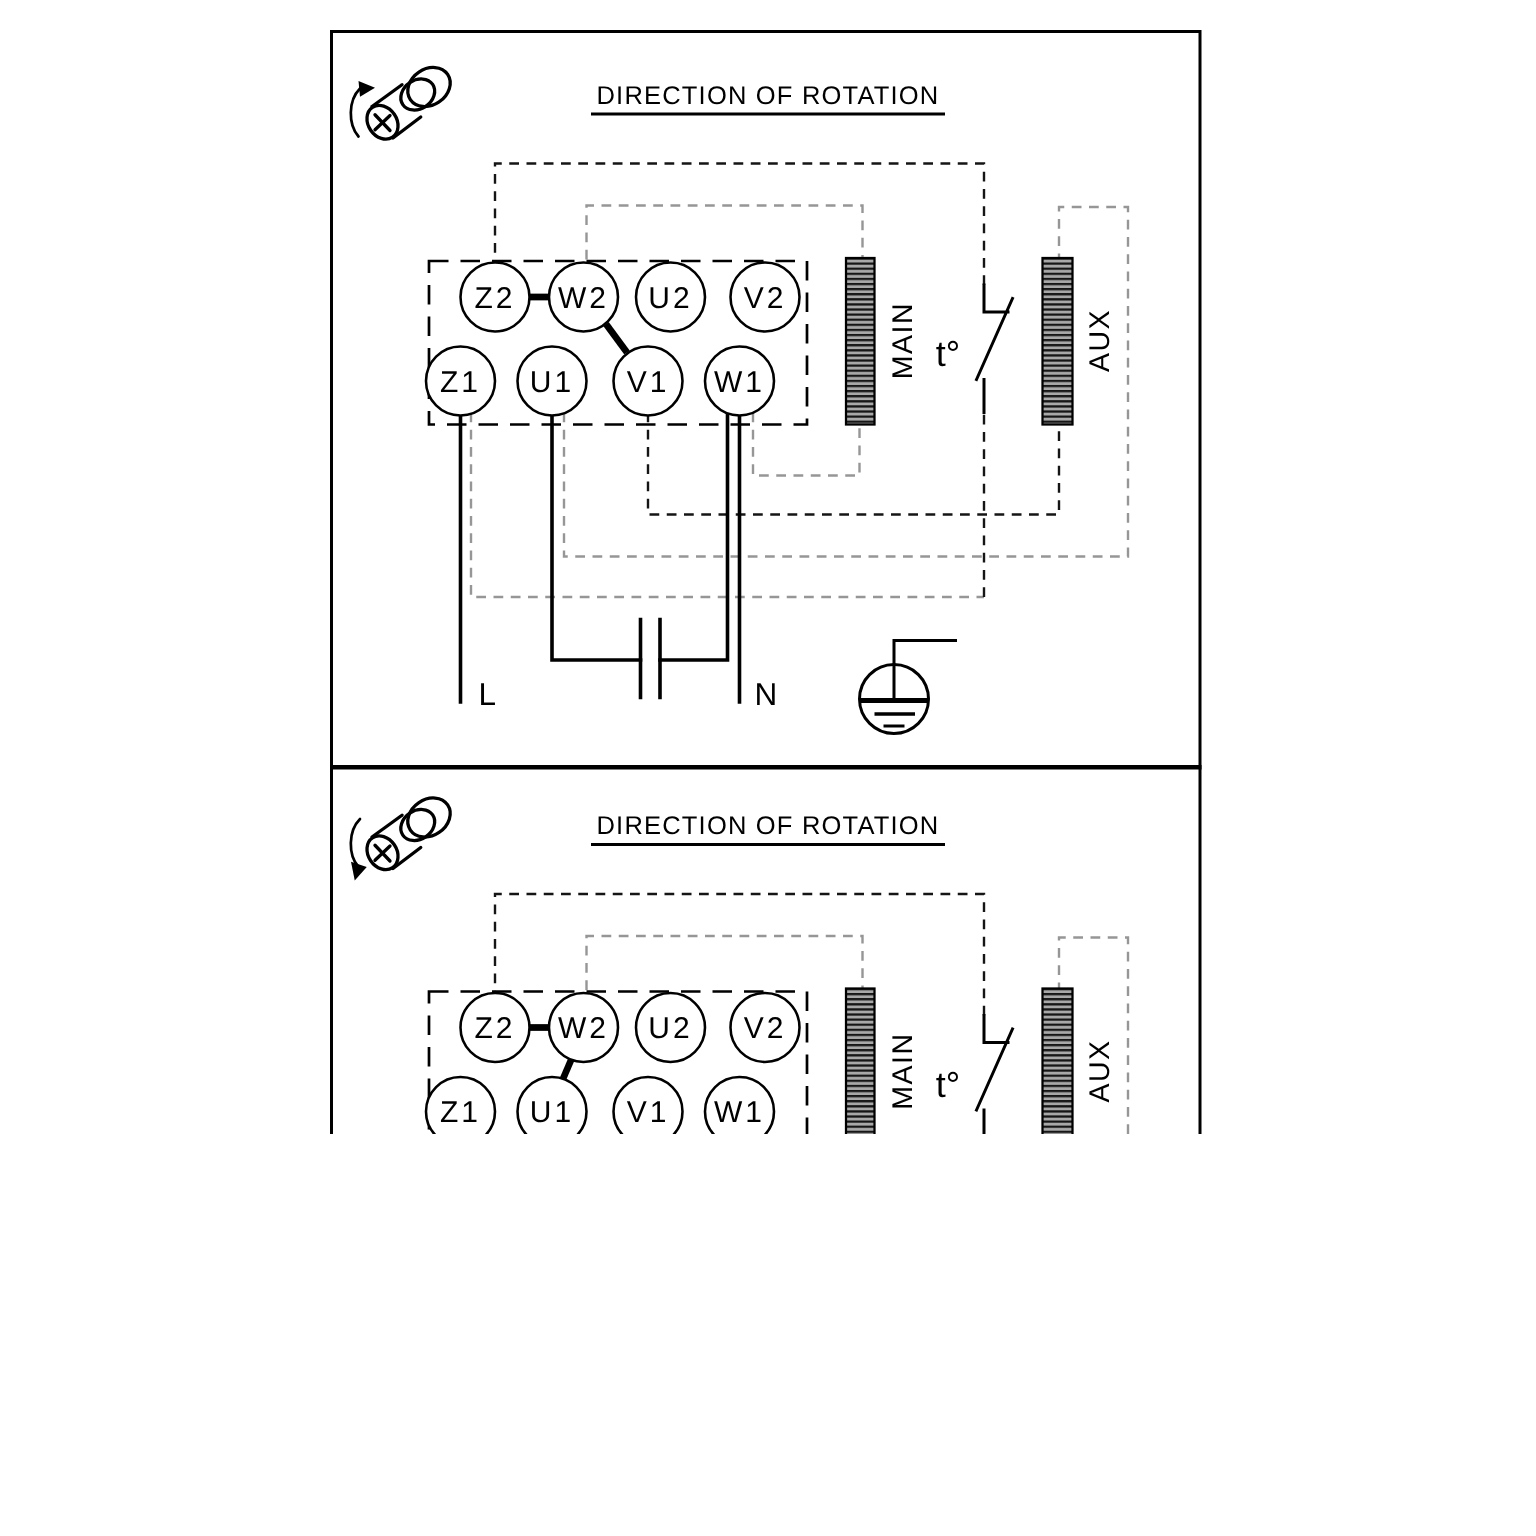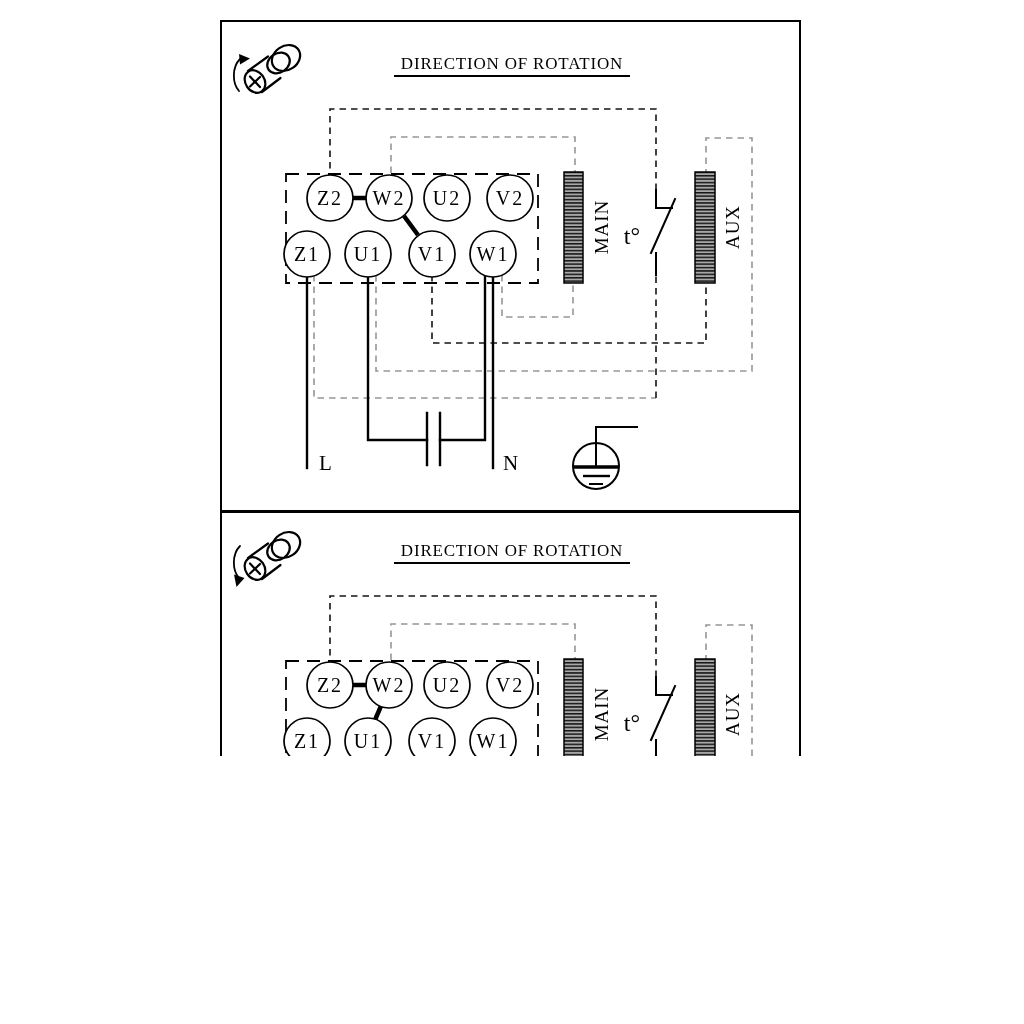--- a/index.html
+++ b/index.html
@@ -1,17 +1,17 @@
 <!DOCTYPE html>
 <html><head>
 <meta charset="utf-8">
 <style>
   html,body{margin:0;padding:0;background:#fff;}
   .canvas{position:relative;width:1024px;height:756px;background:#fff;overflow:hidden;
-          font-family:Liberation Serif, serif;text-align:right;}
+          font-family:Liberation Sans, sans-serif;text-align:right;}
   .frame{position:absolute;left:220px;top:20px;width:581px;height:980px;
          border:2.5px solid #000;box-sizing:border-box;background:#fff;}
   .divider{position:absolute;left:220px;top:510px;width:581px;height:2.5px;background:#000;}
   svg.panel{position:absolute;left:222px;width:577px;height:490px;overflow:visible;}
   #panel-top{top:22px;} #panel-bottom{top:509px;}
 
   .title-text{font-size:17px;letter-spacing:.8px;text-anchor:middle;fill:#000;}
   .t-label{font-size:20px;letter-spacing:2px;text-anchor:middle;fill:#000;}
   .big-label{font-size:21px;fill:#000;}
   .rot-label{font-size:19px;letter-spacing:1px;text-anchor:middle;fill:#000;}

